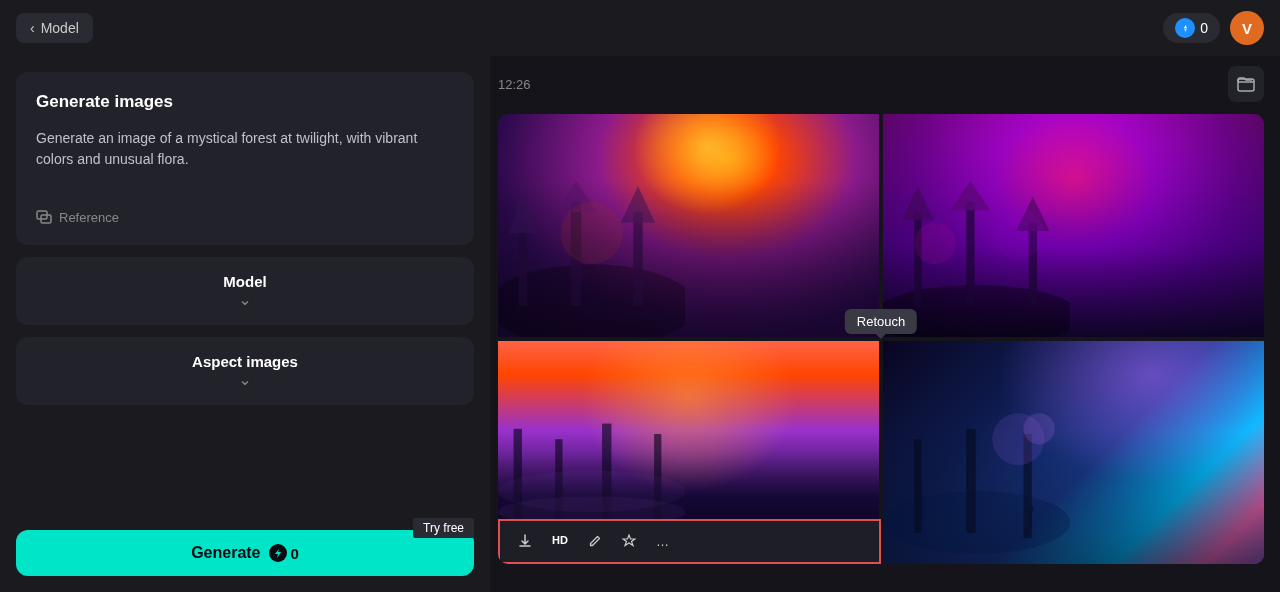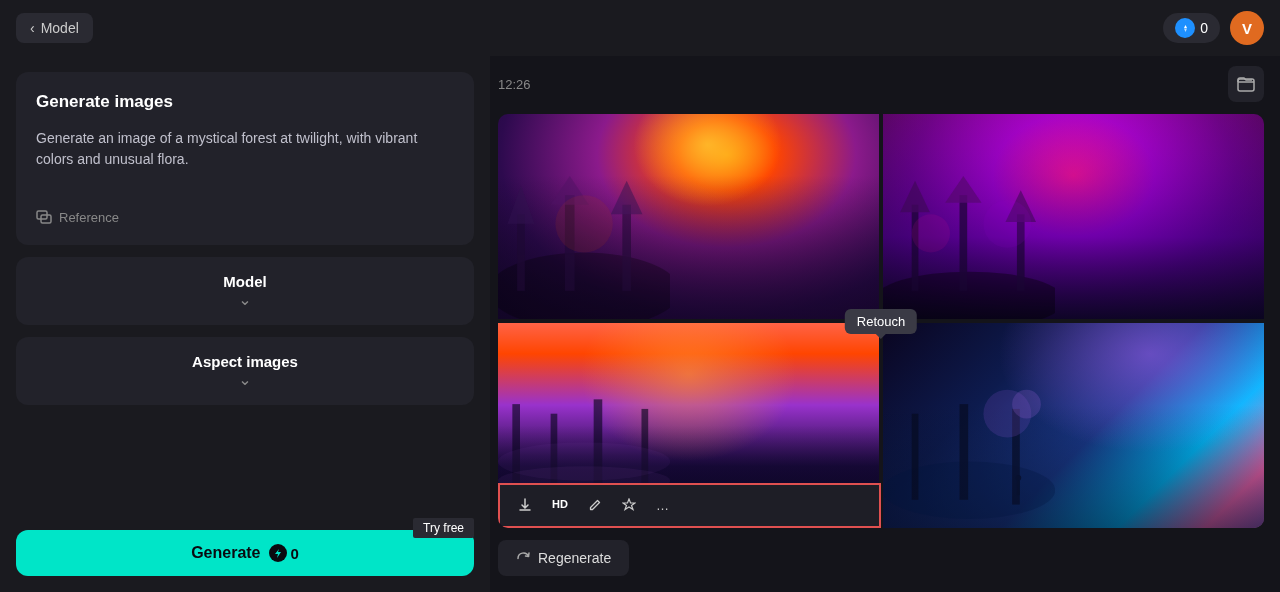--- a/index.html
+++ b/index.html
@@ -561,24 +561,17 @@
           </svg>
         </button>
         <button class="toolbar-btn">
           <span>…</span>
         </button>
       </div>
 
     </div>
 
     <div class="action-bar">
-      <button class="action-btn">
-        <svg width="15" height="15" viewBox="0 0 15 15" fill="none">
-          <path d="M2 7.5a5.5 5.5 0 0110.5-2.3" stroke="#aaa" stroke-width="1.5" stroke-linecap="round" fill="none"></path>
-          <path d="M13 2l-.5 3.5-3-.5" stroke="#aaa" stroke-width="1.5" stroke-linecap="round" stroke-linejoin="round" fill="none"></path>
-        </svg>
-        <span>Regenerate</span>
-      </button>
     </div>
 
   </div>
 
 </div>
 
 </body></html>

